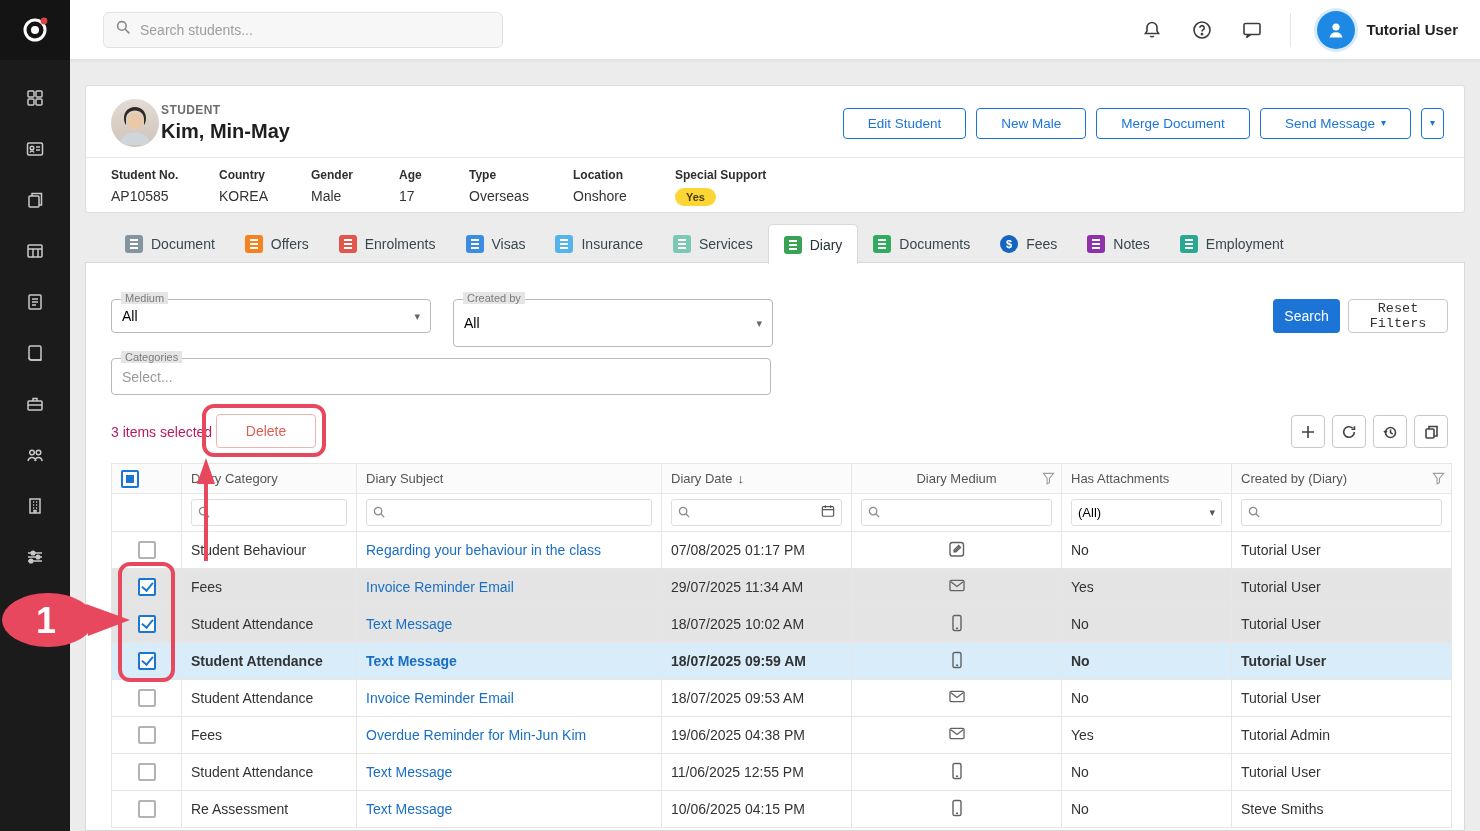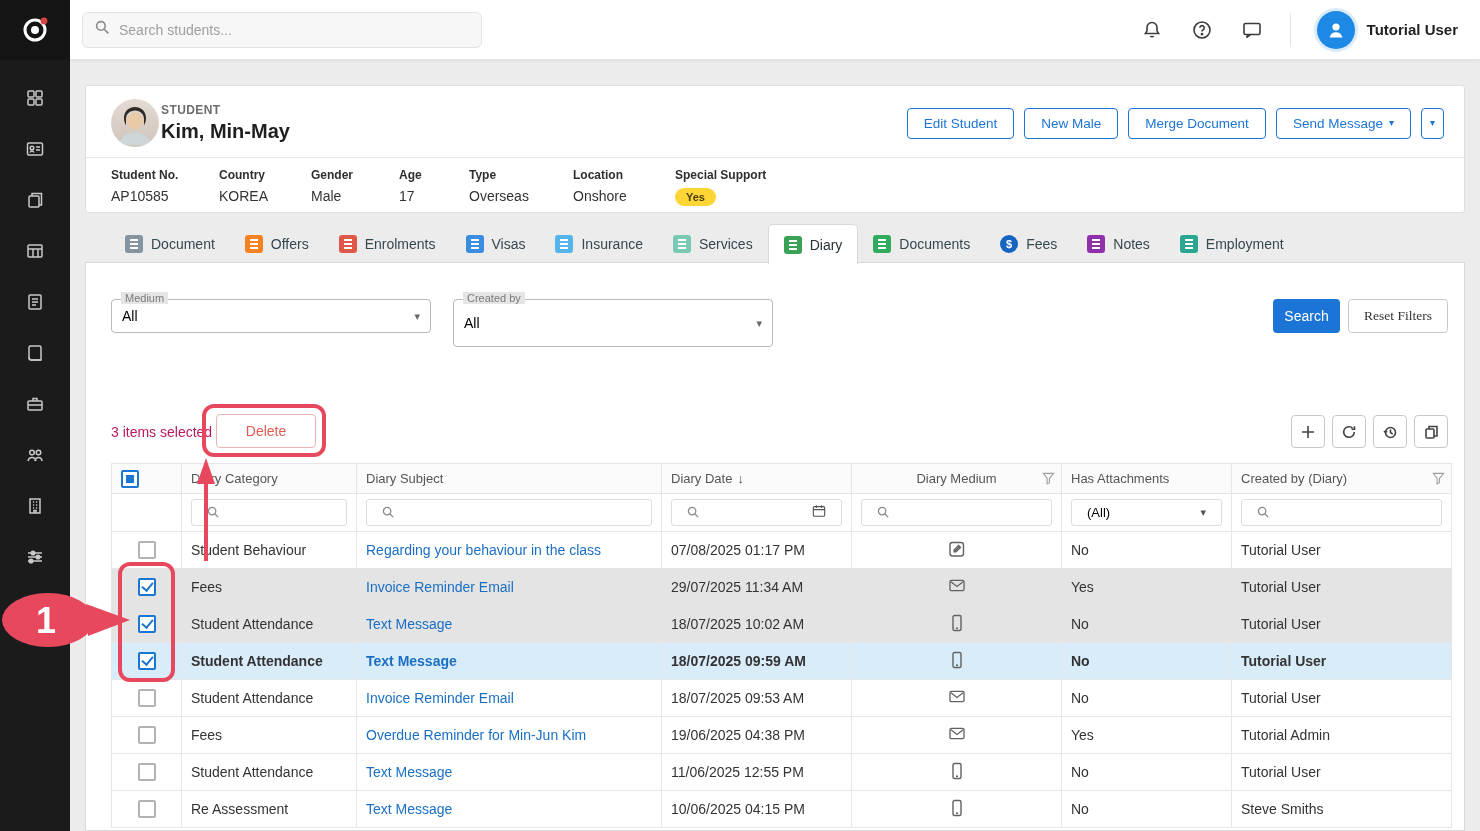--- a/index.html
+++ b/index.html
@@ -8,39 +8,39 @@
 
   
   .sidebar{position:absolute;left:0;top:0;width:70px;height:831px;background:#1b1b1b;z-index:20;display:flex;flex-direction:column;align-items:center}
   .logo-box{width:70px;height:60px;display:flex;align-items:center;justify-content:center;background:#141414}
   .side-nav{display:flex;flex-direction:column;align-items:center;gap:27px;padding-top:26px}
   .side-item{width:36px;height:24px;display:flex;align-items:center;justify-content:center;cursor:pointer}
   .side-item svg{stroke:#c9c9c9;fill:none;stroke-width:1.5}
 
   
   .topbar{position:absolute;left:70px;top:0;width:1410px;height:60px;background:#fff;border-bottom:1px solid #e3e3e3;box-shadow:0 1px 3px rgba(0,0,0,.06);z-index:15;display:flex;align-items:center}
-  .search-box{margin-left:12px;width:400px;height:36px;background:#f7f7f7;border:1px solid #e2e2e2;border-radius:6px;display:flex;align-items:center;padding:0 12px;gap:9px}
+  .search-box{margin-left:33px;width:400px;height:36px;background:#f7f7f7;border:1px solid #e2e2e2;border-radius:6px;display:flex;align-items:center;padding:0 12px;gap:9px}
   .search-box input{border:none;outline:none;background:transparent;font-size:14px;color:#444;width:100%;font-family:inherit}
   .search-box input::placeholder{color:#9e9e9e}
   .topbar-right{margin-left:auto;display:flex;align-items:center;gap:26px;padding-right:22px}
   .tb-icon{width:24px;height:24px;display:flex;align-items:center;justify-content:center;cursor:pointer}
   .tb-icon svg{stroke:#3c3c3c;fill:none;stroke-width:1.6}
   .tb-divider{width:1px;height:34px;background:#e4e4e4}
   .user-chip{display:flex;align-items:center;gap:12px;cursor:pointer}
   .user-avatar{width:38px;height:38px;border-radius:50%;background:#1e88e5;box-shadow:0 0 0 3px #d9eafc;display:flex;align-items:center;justify-content:center}
   .user-name{font-size:15px;font-weight:bold;color:#222}
 
   
   .student-card{position:absolute;left:85px;top:85px;width:1380px;background:#fff;border:1px solid #dedede;border-radius:3px;z-index:2}
   .card-head{display:flex;align-items:center;padding:13px 20px 10px 25px;gap:2px}
   .student-photo{width:48px;height:48px;border-radius:50%;background:linear-gradient(#e3dbd4,#cfc4bb);overflow:hidden;flex:0 0 auto}
   .head-text .overline{font-size:12px;color:#6d6d6d;font-weight:bold;letter-spacing:.4px}
   .head-text .s-name{font-size:20px;font-weight:bold;color:#1f1f1f;margin-top:3px}
   .head-actions{margin-left:auto;display:flex;align-items:center;gap:10px}
-  .btn-outline{height:31px;padding:0 16px;background:#fff;border:1px solid var(--accent);border-radius:4px;color:var(--accent);font-size:13.5px;font-family:inherit;cursor:pointer;display:flex;align-items:center;gap:6px;white-space:nowrap}
+  .btn-outline{height:31px;padding:0 24px;background:#fff;border:1px solid var(--accent);border-radius:4px;color:var(--accent);font-size:13.5px;font-family:inherit;cursor:pointer;display:flex;align-items:center;gap:6px;white-space:nowrap}
   .btn-caret-only{padding:0 8px}
   .caret{font-size:10px;line-height:1}
   .info-row{display:grid;grid-template-columns:108px 92px 88px 70px 104px 102px auto;padding:10px 20px 6px 25px;border-top:1px solid #e7e7e7}
   .info-item .i-label{font-size:12px;font-weight:bold;color:#2f2f2f;margin-bottom:6px}
   .info-item .i-value{font-size:14px;color:#333}
   .badge-yes{display:inline-block;background:#fdd535;color:#4a3b00;font-size:11px;font-weight:bold;padding:3px 11px;border-radius:10px}
 
   
   .tabs{position:absolute;left:110px;top:224px;height:39px;display:flex;z-index:4}
   .tab{display:flex;align-items:center;gap:8px;padding:0 15px;font-size:14px;color:#37474f;cursor:pointer;white-space:nowrap}
@@ -54,39 +54,39 @@
   .panel{position:absolute;left:85px;top:262px;width:1380px;height:569px;background:#fff;border:1px solid #d9d9d9;z-index:3}
   .float-field{position:absolute;border:1px solid #b9b9b9;border-radius:4px;background:#fff;display:flex;align-items:center;padding:0 10px;cursor:pointer}
   .float-label{position:absolute;top:-8px;left:9px;background:#e5e5e5;padding:0 4px;font-size:11px;color:#7a7a7a}
   .field-value{font-size:14px;color:#000000}
   .field-caret{margin-left:auto;color:#666;font-size:11px}
   .placeholder{color:#9a9a9a;font-size:14px}
   .f-medium{left:25px;top:36px;width:320px;height:34px}
   .f-createdby{left:367px;top:36px;width:320px;height:48px}
   .f-categories{left:25px;top:95px;width:660px;height:37px}
   .btn-search{position:absolute;left:1187px;top:36px;width:67px;height:34px;background:var(--accent);color:#fff;border:none;border-radius:4px;font-size:14px;font-family:inherit;cursor:pointer}
-  .btn-reset{position:absolute;left:1262px;top:36px;width:100px;height:34px;background:#fff;color:#333;border:1px solid #c9c9c9;border-radius:4px;font-size:13.5px;font-family:Liberation Serif, serif;cursor:pointer}
+  .btn-reset{position:absolute;left:1262px;top:36px;width:100px;height:34px;background:#fff;color:#333;border:1px solid #c9c9c9;border-radius:4px;font-size:13.5px;font-family:Liberation Mono, monospace;cursor:pointer}
 
   .sel-text{position:absolute;left:25px;top:161px;font-size:14px;color:#be185d}
   .btn-delete{position:absolute;left:130px;top:151px;width:100px;height:34px;background:#fff;border:1px solid #eeb4b4;border-radius:4px;color:#e05c51;font-size:14px;font-family:inherit;cursor:pointer}
   .grid-toolbar{position:absolute;top:152px;left:1205px;display:flex;gap:7px}
   .tool-btn{width:34px;height:33px;background:#fff;border:1px solid #c9c9c9;border-radius:4px;display:flex;align-items:center;justify-content:center;cursor:pointer}
   .tool-btn svg{stroke:#444;fill:none;stroke-width:1.6}
 
   
   .grid{position:absolute;left:25px;top:200px;width:1340px;border-collapse:collapse;table-layout:fixed;font-size:14px;color:#333}
   .grid th,.grid td{border:1px solid #e6e6e6;padding:0 9px;overflow:hidden;white-space:nowrap;text-overflow:ellipsis}
   .grid thead th{height:30px;font-weight:normal;font-size:13px;color:#555;text-align:left;background:#fbfbfb;position:relative}
   .grid .filter-row td{height:38px;background:#fff}
   .grid tbody .grid-row td{height:37px}
   .th-flex{display:flex;align-items:center;gap:5px}
   .th-center{justify-content:center}
   .sort-arrow{color:#444;font-size:13px}
   .funnel{position:absolute;right:6px;top:8px}
-  .editor{height:27px;border:1px solid #ddd;border-radius:3px;display:flex;align-items:center;padding:0 15px;gap:7px;cursor:text}
+  .editor{height:27px;border:1px solid #ddd;border-radius:3px;display:flex;align-items:center;padding:0 6px;gap:7px;cursor:text}
   .editor .spacer{flex:1}
   .editor .edit-caret{color:#555;font-size:11px}
   .col-check{text-align:center}
   .cell-link{color:var(--link);text-decoration:none;cursor:pointer}
   .row-selected{background:#e4e4e4}
   .row-focus{background:#d9ecf9;font-weight:bold}
   .med-cell{text-align:center}
   .medium-icon{display:inline-block;vertical-align:middle}
 
   input[type=checkbox]{appearance:none;-webkit-appearance:none;width:18px;height:18px;border:2px solid #b3b3b3;border-radius:2px;background:#fff;position:relative;cursor:pointer;vertical-align:middle}
@@ -346,20 +346,24 @@
 
   <div class="float-field f-createdby">
     <span class="float-label">Created by</span>
     <span class="field-value">All</span>
     <span class="field-caret">▾</span>
   </div>
 
   <button class="btn-search">Search</button>
   <button class="btn-reset">Reset Filters</button>
 
+  <div class="float-field f-categories">
+    <span class="float-label">Categories</span>
+    <span class="placeholder">Select...</span>
+  </div>
 
   <div class="sel-text">3 items selected</div>
   <button class="btn-delete">Delete</button>
 
   <div class="grid-toolbar">
     <span class="tool-btn">
         <svg width="16" height="16" viewBox="0 0 16 16">
           <path d="M8 2v12M2 8h12"></path>
         </svg>
       </span>

